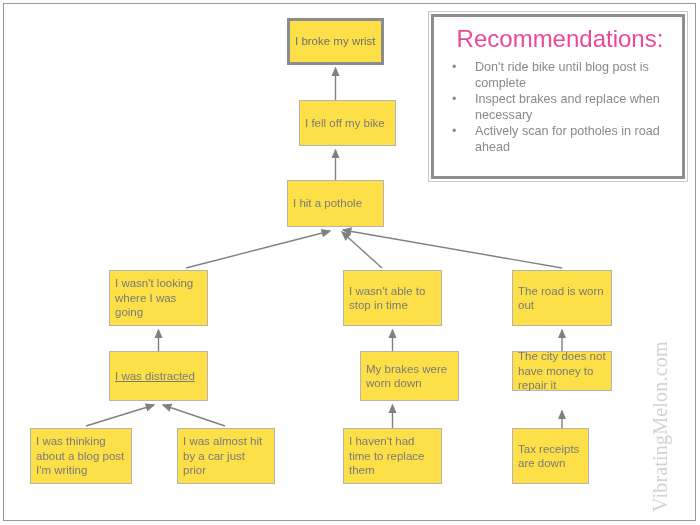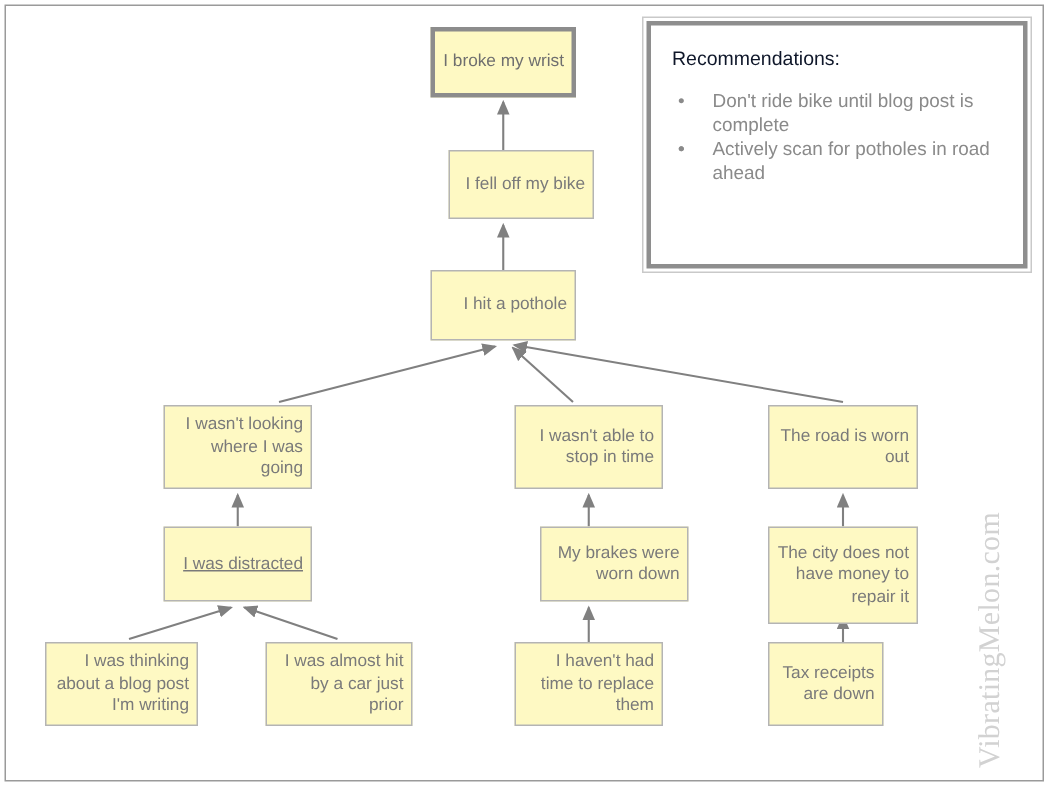--- a/index.html
+++ b/index.html
@@ -35,26 +35,26 @@
     left: 0;
     top: 0;
     width: 700px;
     height: 525px;
   }
 
   
   .node {
     position: absolute;
     box-sizing: border-box;
-    background: #fef9c3;
+    background: #fde047;
     border: 1px solid #b4b4b4;
     color: #7a7a7a;
     font-size: 11.5px;
     line-height: 14.5px;
-    text-align: right;
+    text-align: left;
     display: flex;
     align-items: center;
     justify-content: center;
     padding: 2px 5px;
   }
   .node.thick {
     border: 3px solid #8c8c8c;
     color: #6f6f6f;
   }
   .node-label {
@@ -71,21 +71,21 @@
   #node-notlooking  { left: 109px; top: 270px; width: 99px;  height: 56px; }
   #node-distracted  { left: 109px; top: 351px; width: 99px;  height: 50px; text-decoration: underline; }
   #node-blogpost    { left:  30px; top: 428px; width: 102px;  height: 56px; }
   #node-almosthit   { left: 177px; top: 428px; width: 98px;  height: 56px; }
 
   #node-nostop      { left: 343px; top: 270px; width: 99px;  height: 56px; }
   #node-brakes      { left: 343px; top: 351px; width: 99px;  height: 50px; margin-left: 17px; }
   #node-noreplace   { left: 343px; top: 428px; width: 99px;  height: 56px; }
 
   #node-roadworn    { left: 512px; top: 270px; width: 100px; height: 56px; }
-  #node-nomoney     { left: 512px; top: 351px; width: 100px; height: 65px; }
+  #node-nomoney     { left: 512px; top: 351px; width: 100px; height: 40px; }
   #node-taxreceipts { left: 512px; top: 428px; width: 77px; height: 56px; }
 
   
   #recommendations {
     position: absolute;
     left: 428px;
     top: 11px;
     width: 260px;
     height: 171px;
     box-sizing: border-box;
@@ -94,24 +94,25 @@
     padding: 2px;
   }
   #recommendations-inner {
     box-sizing: border-box;
     width: 100%;
     height: 100%;
     border: 3px solid #8e8e8e;
     padding: 11px 10px 8px 14px;
   }
   #rec-title {
-    color: #0f172a;
-    font-size: 13px;
+    color: #ec4899;
+    font-size: 24px;
     line-height: 21px;
     margin-bottom: 11px;
+    text-align: center;
   }
   #rec-list {
     list-style: none;
     margin: 0;
     padding: 0;
   }
   #rec-list li {
     position: relative;
     color: #8a8a8a;
     font-size: 12.6px;
@@ -242,20 +243,21 @@
   <div id="recommendations">
     <div id="recommendations-inner">
       <div id="rec-title">Recommendations:</div>
       <ul id="rec-list">
         <li>
           <span class="bullet">•</span>
           <span>Don't ride bike until blog post is complete</span>
         </li>
         <li>
           <span class="bullet">•</span>
+          <span>Inspect brakes and replace when necessary</span>
         </li>
         <li>
           <span class="bullet">•</span>
           <span>Actively scan for potholes in road ahead</span>
         </li>
       </ul>
     </div>
   </div>
 
   <div id="watermark-wrap">

